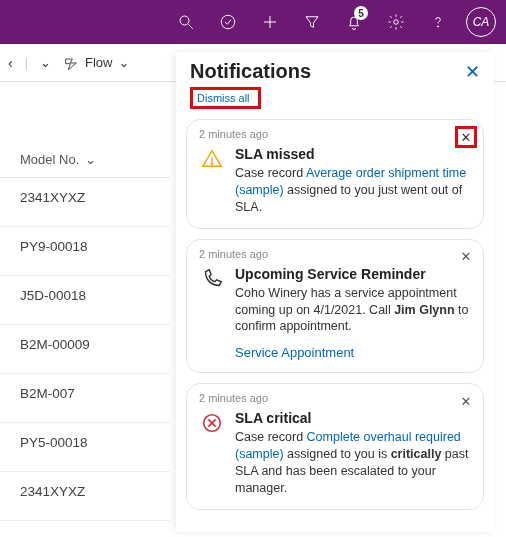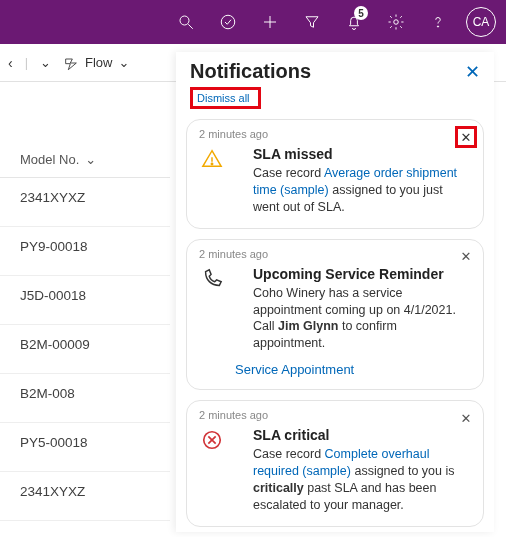--- a/index.html
+++ b/index.html
@@ -46,20 +46,21 @@
     font-weight:600;
   }
   .avatar {
     width: 30px; height: 30px;
     border: 1.5px solid #fff;
     border-radius: 50%;
     color:#fff;
     display:flex; align-items:center; justify-content:center;
     font-size: 12px;
     margin-left: 6px;
+    font-style: italic;
   }
   .cmdbar {
     height: 38px;
     border-bottom: 1px solid #e1e1e1;
     display:flex;
     align-items:center;
     padding: 0 8px;
     gap: 12px;
     color:#333;
   }
@@ -119,21 +120,21 @@
     padding: 8px 12px 12px 12px;
     position:relative;
   }
   .card-time { font-size:11px; color:#888; margin-bottom:6px; }
   .card-close {
     position:absolute; top:6px; right:6px;
     width:22px; height:22px; display:flex; align-items:center; justify-content:center;
     cursor:pointer; color:#555;
   }
   .card-close.boxed { border:3px solid #e30613; color:#333;}
-  .card-body { display:flex; gap:28px; }
+  .card-body { display:flex; gap:10px; }
   .card-icon { width:26px; flex:none; display:flex; justify-content:center; padding-top:2px;}
   .card-title { font-weight:600; font-size:14px; margin-bottom:3px;}
   .card-text { font-size:12.5px; color:#333; line-height:1.35;}
   .link { color:#0067b8; cursor:pointer; }
   .bold { font-weight:700; }
   .card-actions { margin: 10px 0 0 36px; display:flex; gap:22px; }
   .card-actions span { color:#0067b8; font-size:13px; cursor:pointer;}
   svg.tri { stroke:#f2a900; fill:none; stroke-width:1.6;}
   svg.phone { stroke:#333; fill:none; stroke-width:1.6;}
   svg.crit { stroke:#d13438; fill:none; stroke-width:1.8;}
@@ -206,21 +207,21 @@
   <div class="table-area">
     <div class="th">
       <span>Model No.</span>
       <span>⌄</span>
     </div>
     <div id="rows">
         <div class="td">2341XYXZ</div>
         <div class="td">PY9-00018</div>
         <div class="td">J5D-00018</div>
         <div class="td">B2M-00009</div>
-        <div class="td">B2M-008</div>
+        <div class="td">B2M-007</div>
         <div class="td">PY5-00018</div>
         <div class="td">2341XYXZ</div>
       </div>
   </div>
 </div>
 
 <div class="panel">
   <div class="panel-header">
     <span class="panel-title">Notifications</span>
     <span class="close-x">✕</span>

